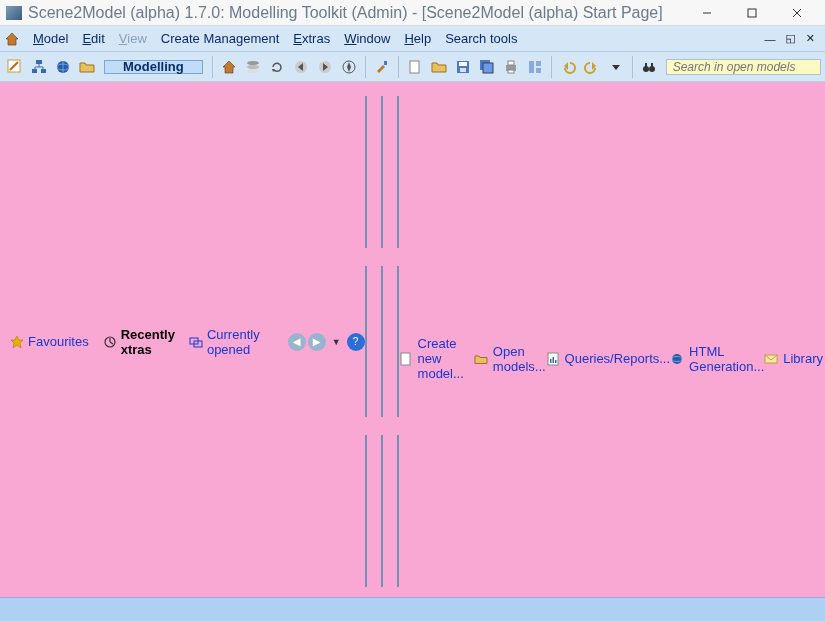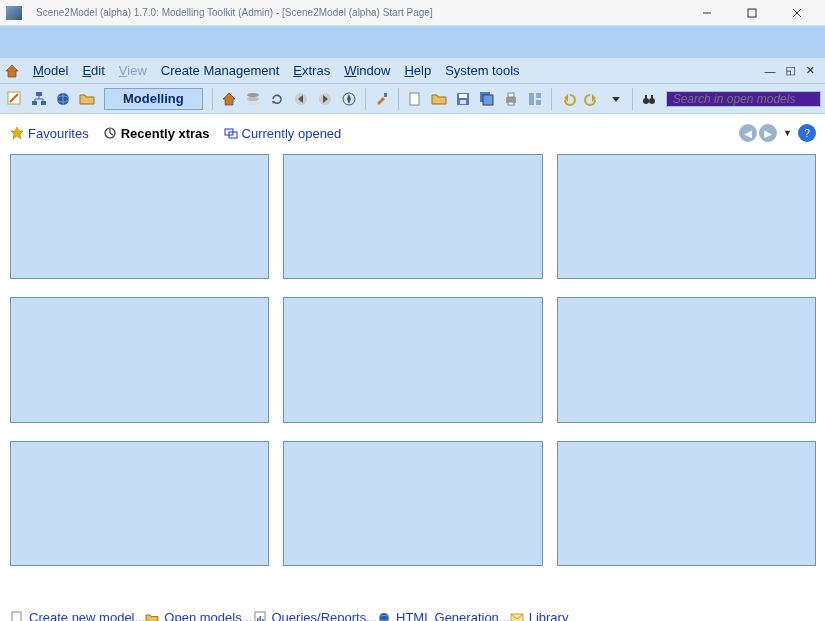--- a/index.html
+++ b/index.html
@@ -1,35 +1,35 @@
 <!DOCTYPE html>
 <html><head>
 <meta charset="utf-8">
 <style>
   * { box-sizing: border-box; margin: 0; padding: 0; font-family: "Segoe UI", Tahoma, sans-serif; }
   body { width: 825px; height: 621px; background: #aed0f2; overflow: hidden; font-size: 12px; }
   .titlebar { height: 26px; background: #f7f7f7; display: flex; align-items: center; padding: 0 6px; border-bottom: 1px solid #dcdcdc; }
   .titlebar .icon { width: 16px; height: 14px; background: linear-gradient(135deg,#7e9fc0,#3a5a7a); margin-right: 6px; }
-  .titlebar .title { color: #6b7b8e; font-size: 10px; flex: 1; margin-left: 8px; }
+  .titlebar .title { color: #6b7b8e; font-size: 16px; flex: 1; }
   .win-controls { display: flex; gap: 0; }
   .win-btn { width: 45px; height: 26px; display: flex; align-items: center; justify-content: center; color: #555; font-size: 14px; }
-  .menubar { height: 26px; background: #d5e6f7; display: flex; align-items: center; padding: 0 4px; border-bottom: 1px solid #b5cfe8; margin-top: 32px; }
+  .menubar { height: 26px; background: #d5e6f7; display: flex; align-items: center; padding: 0 4px; border-bottom: 1px solid #b5cfe8; }
   .menubar .home-ico { width:16px; height:16px; margin-right:6px; }
   .menu-item { padding: 3px 7px; color: #0b2b6b; font-size: 13px; }
   .menu-item u { text-decoration: underline; }
   .menu-item.disabled { color: #8ba2b8; text-align: center; }
   .menubar-right { margin-left: auto; display: flex; align-items:center; gap:6px; padding-right:4px; }
   .mdi-btn { font-size:11px; color:#222; padding:0 2px; }
   .toolbar { height: 30px; background: #d5e6f7; display: flex; align-items: center; padding: 2px 4px; gap: 2px; border-bottom:1px solid #b5cfe8;}
   .tb-divider { width:1px; height:22px; background:#a8c2dc; margin:0 3px; }
   .tb-btn { width: 22px; height: 22px; display:flex; align-items:center; justify-content:center; border:1px solid transparent; border-radius:2px;}
-  .mode-label { height:22px; padding: 0 18px; background:#bfdcf9; border:1px solid #7aa6d1; display:flex; align-items:center; font-weight:bold; color:#0b2b6b; font-size:13px; margin:0 4px;}
-  .search-box { flex:1; height:16px; background:#4c1d95; border:1px solid #a8c2dc; display:flex; align-items:center; padding:0 6px; margin-left:4px; }
+  .mode-label { height:14px; padding: 0 18px; background:#bfdcf9; border:1px solid #7aa6d1; display:flex; align-items:center; font-weight:bold; color:#0b2b6b; font-size:13px; margin:0 4px;}
+  .search-box { flex:1; height:16px; background:#fef9c3; border:1px solid #a8c2dc; display:flex; align-items:center; padding:0 6px; margin-left:4px; }
   .search-box input { border:none; outline:none; width:100%; font-style:italic; color:#888; font-size:12px; background:transparent;}
-  .content { padding: 8px 9px 0 10px; background:#ffffff; height: calc(621px - 26px - 26px - 30px - 24px); display:flex; flex-direction:column;}
+  .content { padding: 8px 2px 0 10px; background:#f9a8d4; height: calc(621px - 26px - 26px - 30px - 24px); display:flex; }
   .tab-row { display:flex; align-items:center; gap:14px; padding: 2px 0 6px 0;}
   .tab { display:flex; align-items:center; gap:4px; color:#1838d0; font-size:13px; }
   .tab.active { color:#000; font-weight:bold; }
   .tab-row .spacer { flex:1; }
   .nav-arrows { display:flex; align-items:center; gap:2px; }
   .nav-circle { width:18px; height:18px; border-radius:50%; background:#9ab4ce; display:flex; align-items:center; justify-content:center; font-size:10px; color:#fff;}
   .nav-circle.help { background:#2b6ed8; }
   .grid { flex:1; display:grid; grid-template-columns: repeat(3,1fr); grid-template-rows: repeat(3,1fr); gap: 18px 14px; padding: 6px 0 10px 0;}
   .card { background:#c5ddf5; border:1px solid #6f93b7; }
   .bottom-links { display:flex; align-items:center; padding:6px 0 4px 0;margin-top:28px; }
@@ -69,21 +69,21 @@
         <polygon points="8,2 14,8 12,8 12,14 4,14 4,8 2,8" fill="#c47a2e" stroke="#5a3310" stroke-width="0.6"></polygon>
       </svg>
   </span>
   <div class="menu-item"><u>M</u><span>odel</span></div>
   <div class="menu-item"><u>E</u>dit</div>
   <div class="menu-item disabled"><u>V</u>iew</div>
   <div class="menu-item">Create Management</div>
   <div class="menu-item"><u>E</u>xtras</div>
   <div class="menu-item"><u>W</u>indow</div>
   <div class="menu-item"><u>H</u>elp</div>
-  <div class="menu-item">System tools</div>
+  <div class="menu-item">Search tools</div>
   <div class="menubar-right">
     <span class="mdi-btn">—</span>
     <span class="mdi-btn">◱</span>
     <span class="mdi-btn">✕</span>
   </div>
 </div>
 
 <div class="toolbar">
   <div class="tb-btn">
       <svg width="16" height="16">

